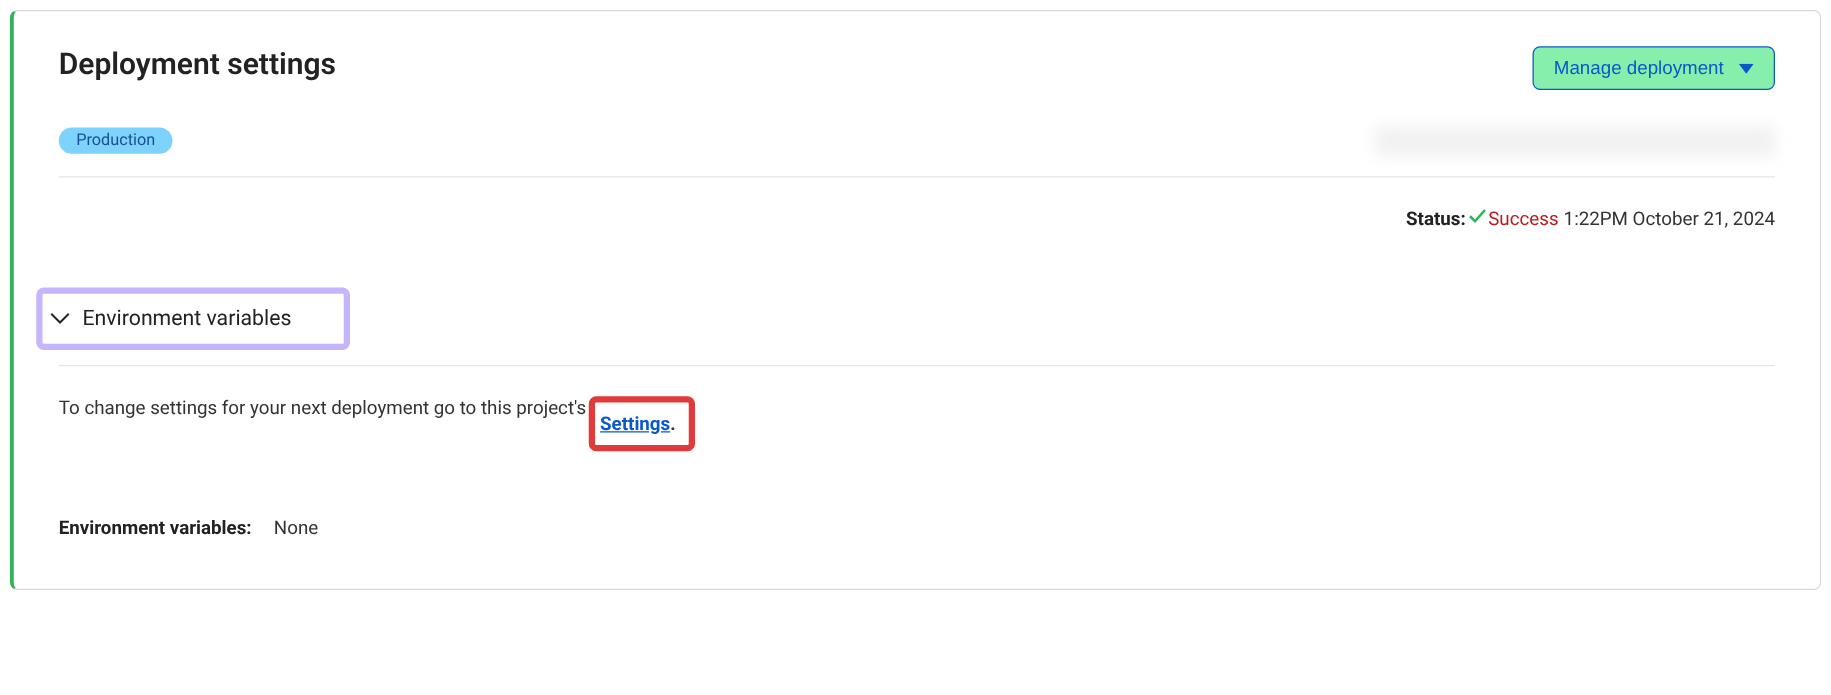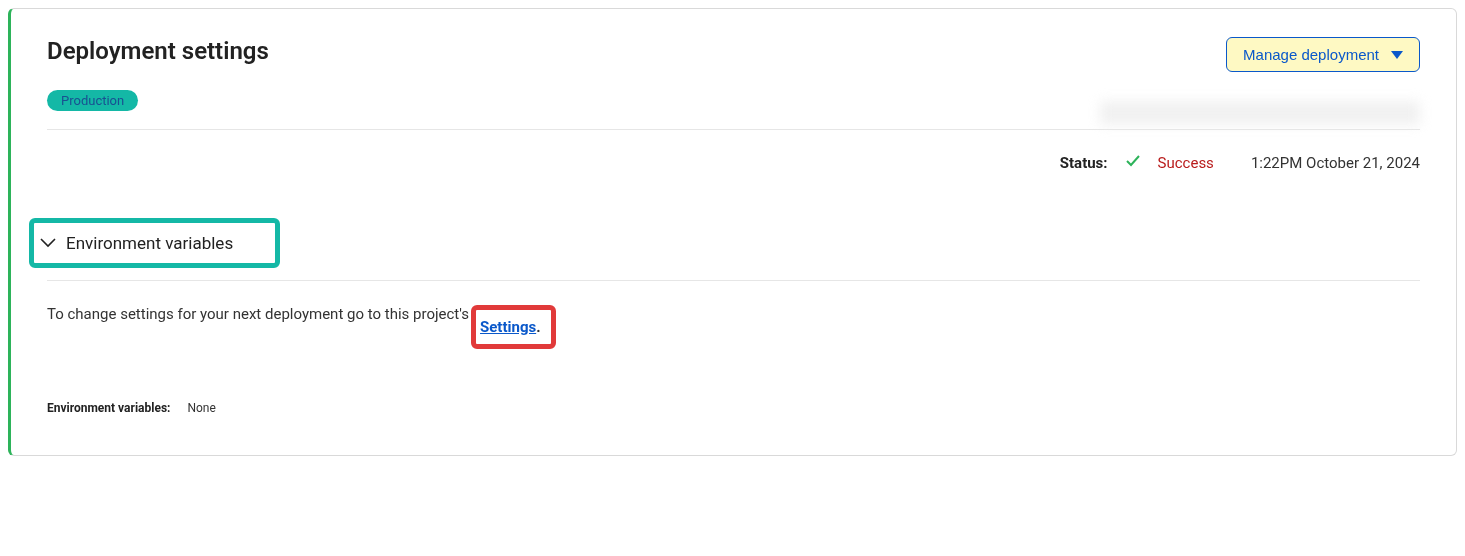--- a/index.html
+++ b/index.html
@@ -26,94 +26,94 @@
       justify-content: space-between;
       align-items: flex-start;
     }
     .title {
       font-size: 24px;
       font-weight: 600;
       color: #222;
     }
     .manage-btn {
       border: 1px solid #0a58ca;
-      background: #fef9c3;
+      background: #86efac;
       color: #0a58ca;
       padding: 8px 16px;
       border-radius: 6px;
       font-size: 15px;
       display: inline-flex;
       align-items: center;
       gap: 12px;
       cursor: pointer;
     }
     .manage-btn svg {
       fill: #0a58ca;
     }
     .badge {
       display: inline-block;
-      background: #14b8a6;
+      background: #7dd3fc;
       color: #195091;
       font-size: 13px;
       padding: 3px 14px;
       border-radius: 12px;
-      margin-top: 18px;
+      margin-top: 30px;
     }
     .url-area {
       position: absolute;
       right: 36px;
       top: 92px;
       width: 320px;
       height: 24px;
       background: #e8e8e8;
       filter: blur(6px);
       opacity: 0.6;
     }
     .divider {
       border: none;
       border-top: 1px solid #e6e6e6;
       margin: 18px 0 22px 0;
     }
     .status-row {
       display: flex;
       justify-content: flex-end;
       align-items: center;
-      gap: 16px;
+      gap: 0;
       font-size: 15px;
       margin-bottom: 44px;
     }
     .status-label {
       font-weight: 700;
       color: #222;
     }
     .check-icon {
       color: #2db35a;
     }
     .status-text {
       color: #b91c1c;
       text-align: right;
     }
     .status-time {
       color: #333;
-      margin-left: 21px;
+      margin-left: 4px;
     }
     .section-header {
       display: inline-flex;
       align-items: center;
       gap: 10px;
       font-size: 17px;
       color: #222;
       cursor: pointer;
       padding: 10px 6px;
     }
     .section-header svg {
       stroke: #222;
     }
     .highlight-box {
-      border: 5px solid #14b8a6;
+      border: 5px solid #c4b5fd;
       border-radius: 6px;
       display: inline-block;
       margin-left: -18px;
       padding-right: 36px;
     }
     .divider2 {
       border: none;
       border-top: 1px solid #e6e6e6;
       margin: 12px 0 24px 0;
     }
@@ -132,21 +132,21 @@
     }
     .highlight-box-2 {
       border: 5px solid #e13a3a;
       border-radius: 6px;
       display: inline-block;
       padding: 8px 10px 8px 4px;
       margin-left: 2px;
       font-weight: bold;
     }
     .envvars-row {
-      font-size: 12px;
+      font-size: 15px;
     }
     .envvars-label {
       font-weight: 700;
       color: #222;
       margin-right: 14px;
     }
     .envvars-value {
       color: #333;
     }
   </style>

